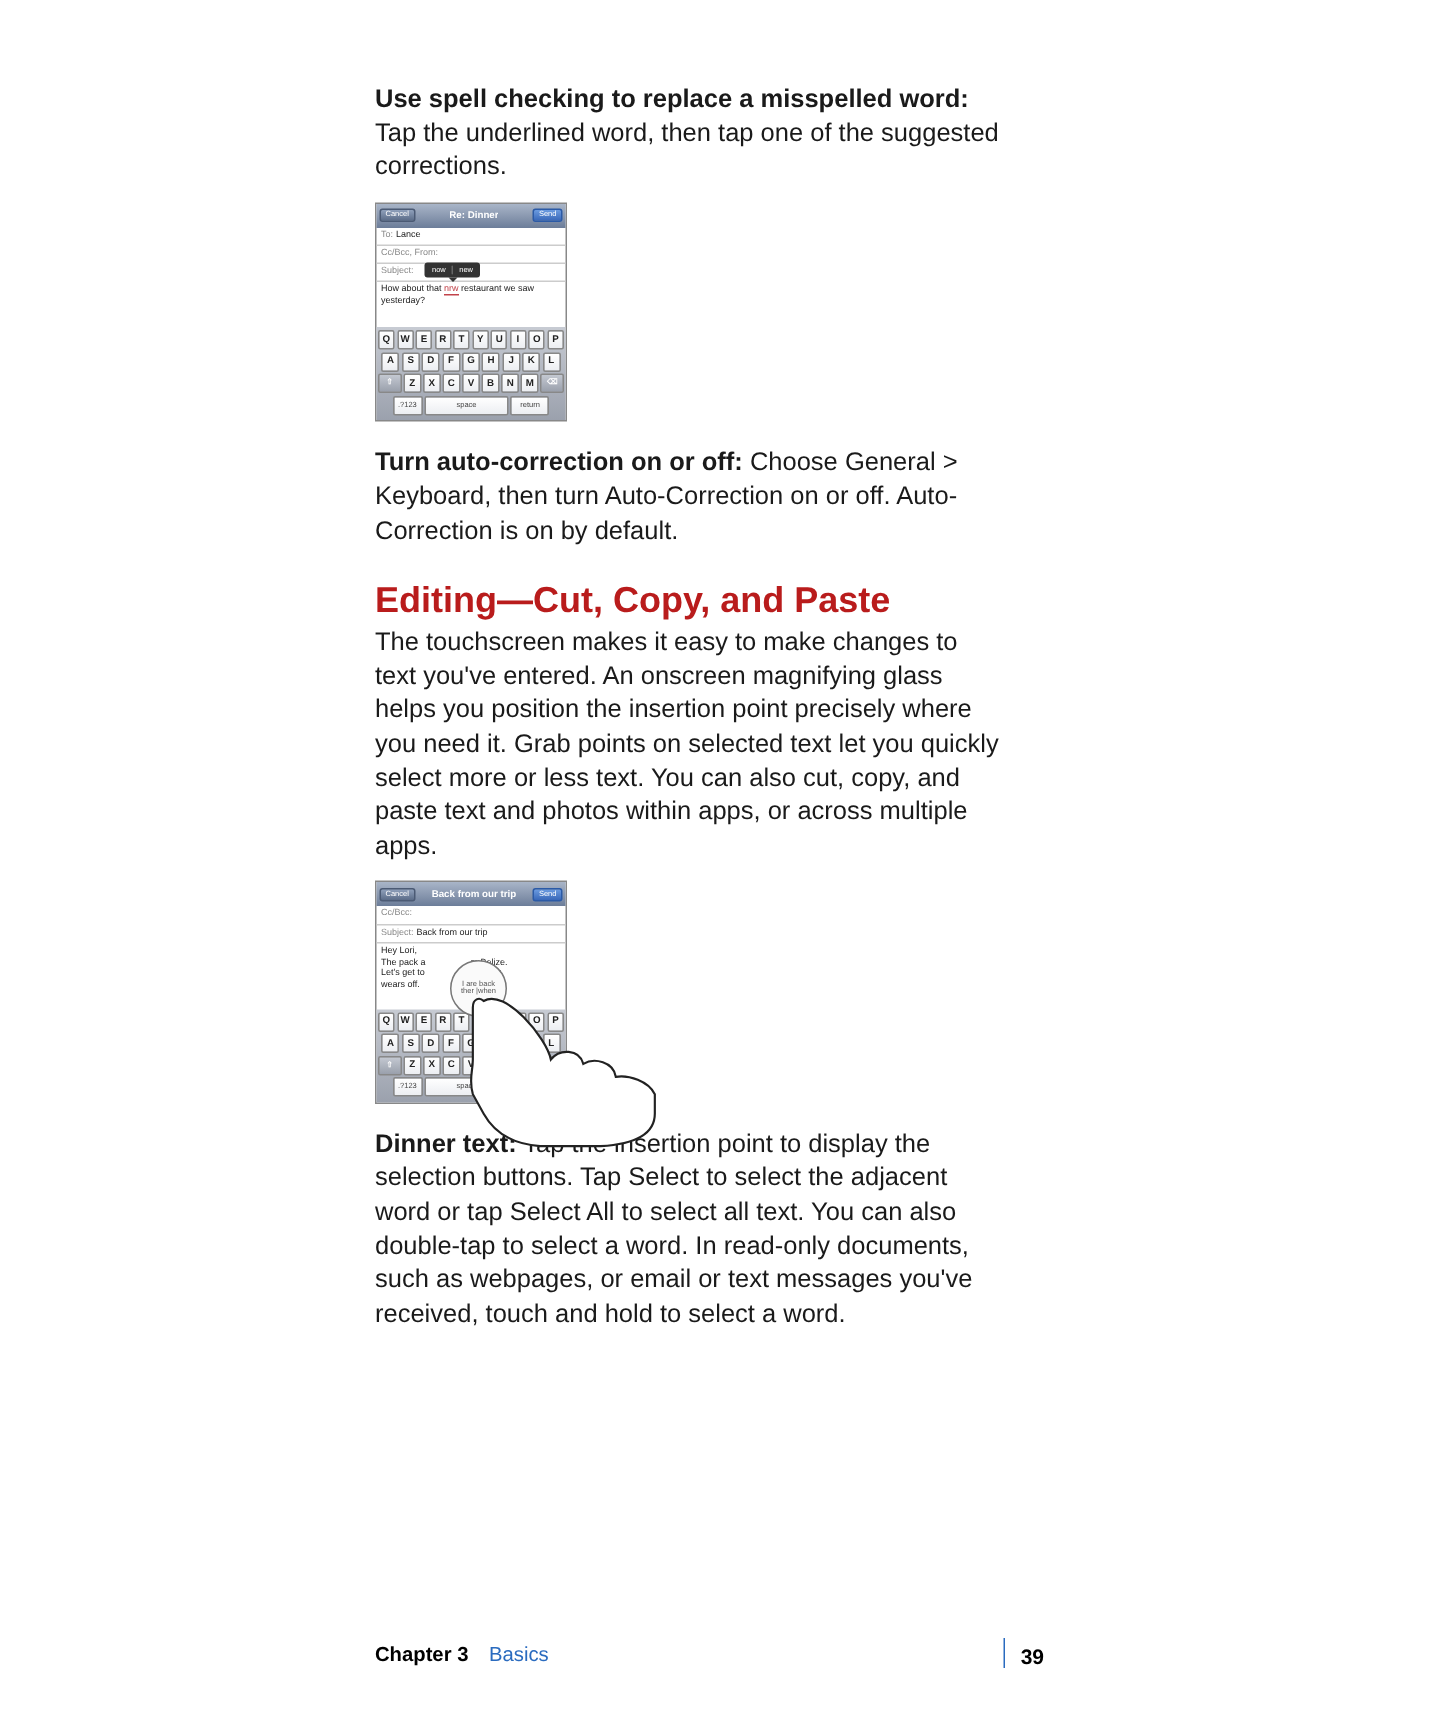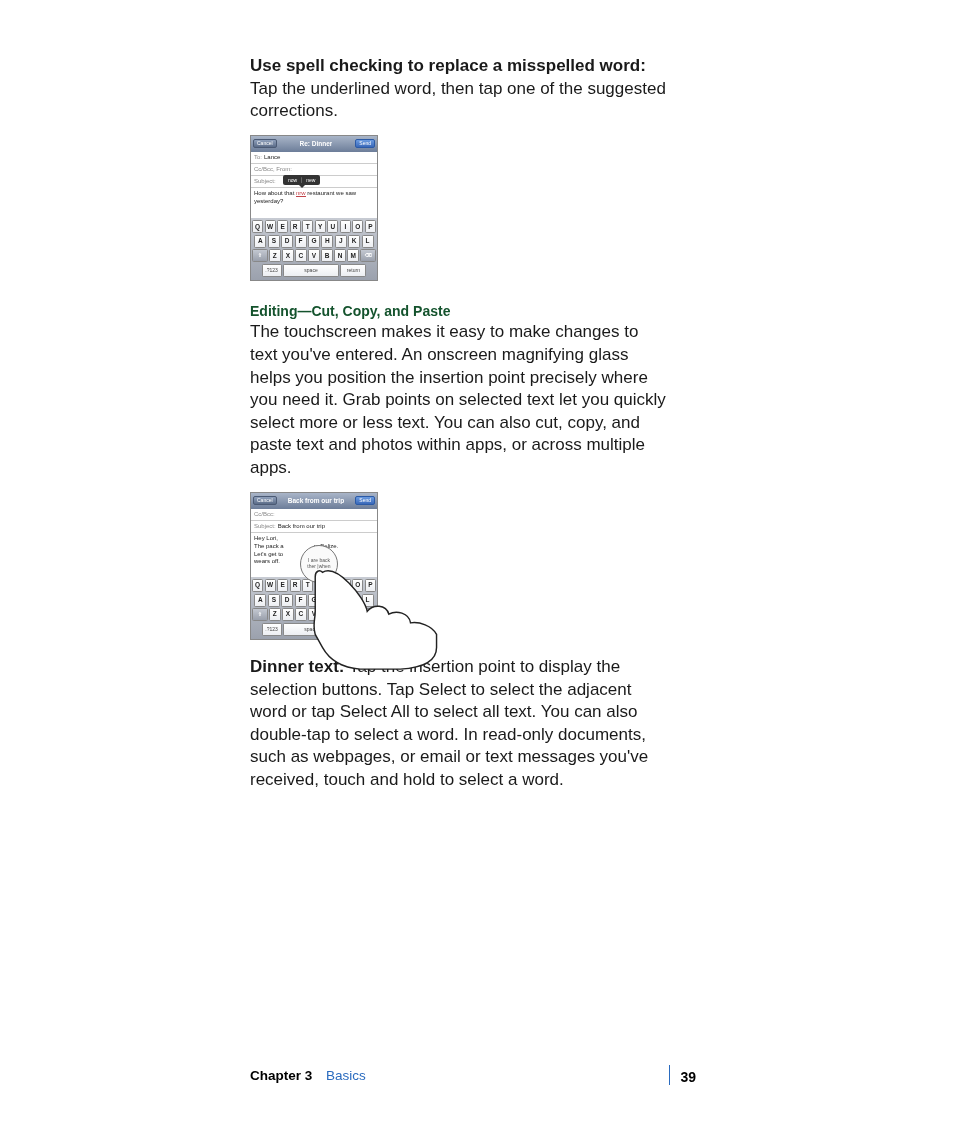--- a/index.html
+++ b/index.html
@@ -18,23 +18,23 @@
     box-sizing: border-box;
   }
   .body-text {
     font-size: 17px;
     line-height: 1.33;
     color: #1a1a1a;
     margin: 0 0 12px 0;
   }
   .bold { font-weight: 700; }
   .section-heading {
-    color: #14532d;
+    color: #b91c1c;
     font-weight: 700;
-    font-size: 14px;
+    font-size: 24px;
     margin: 22px 0 2px 0;
   }
 
   
   .phone {
     width: 126px;
     border: 1px solid #888;
     background: #fff;
     margin: 4px 0 16px 0;
     font-family: Arial, Helvetica, sans-serif;
@@ -152,21 +152,21 @@
   .finger {
     position:absolute;
     top:76px; left:58px;
     width:130px;
   }
   .finger svg { width:100%; height:auto; display:block;}
 
   
   .footer {
     position: absolute;
-    bottom: 60px;
+    bottom: 33px;
     left: 250px;
     right: 62px;
     display: flex;
     align-items: center;
     justify-content: space-between;
   }
   .footer-left { font-size: 13.5px; }
   .ch { font-weight: 700; }
   .bas { color: #2a6bbf; margin-left: 10px; }
   .footer-right {
@@ -245,20 +245,23 @@
         </div>
       <div class="krow">
         <div class="key num">.?123</div>
         <div class="key space">space</div>
         <div class="key ret">return</div>
       </div>
     </div>
   </div>
 
 
+  <p class="body-text">
+    <span class="bold">Turn auto-correction on or off:</span><span>  Choose General &gt; Keyboard, then turn Auto-Correction on or off. Auto-Correction is on by default.</span>
+  </p>
 
 
   <h2 class="section-heading">Editing—Cut, Copy, and Paste</h2>
   <p class="body-text" style="margin-top:2px">The touchscreen makes it easy to make changes to text you've entered. An onscreen magnifying glass helps you position the insertion point precisely where you need it. Grab points on selected text let you quickly select more or less text. You can also cut, copy, and paste text and photos within apps, or across multiple apps.</p>
 
 
   <div class="p2wrap">
     <div class="phone">
       <div class="nav">
         <div class="btn">Cancel</div>

